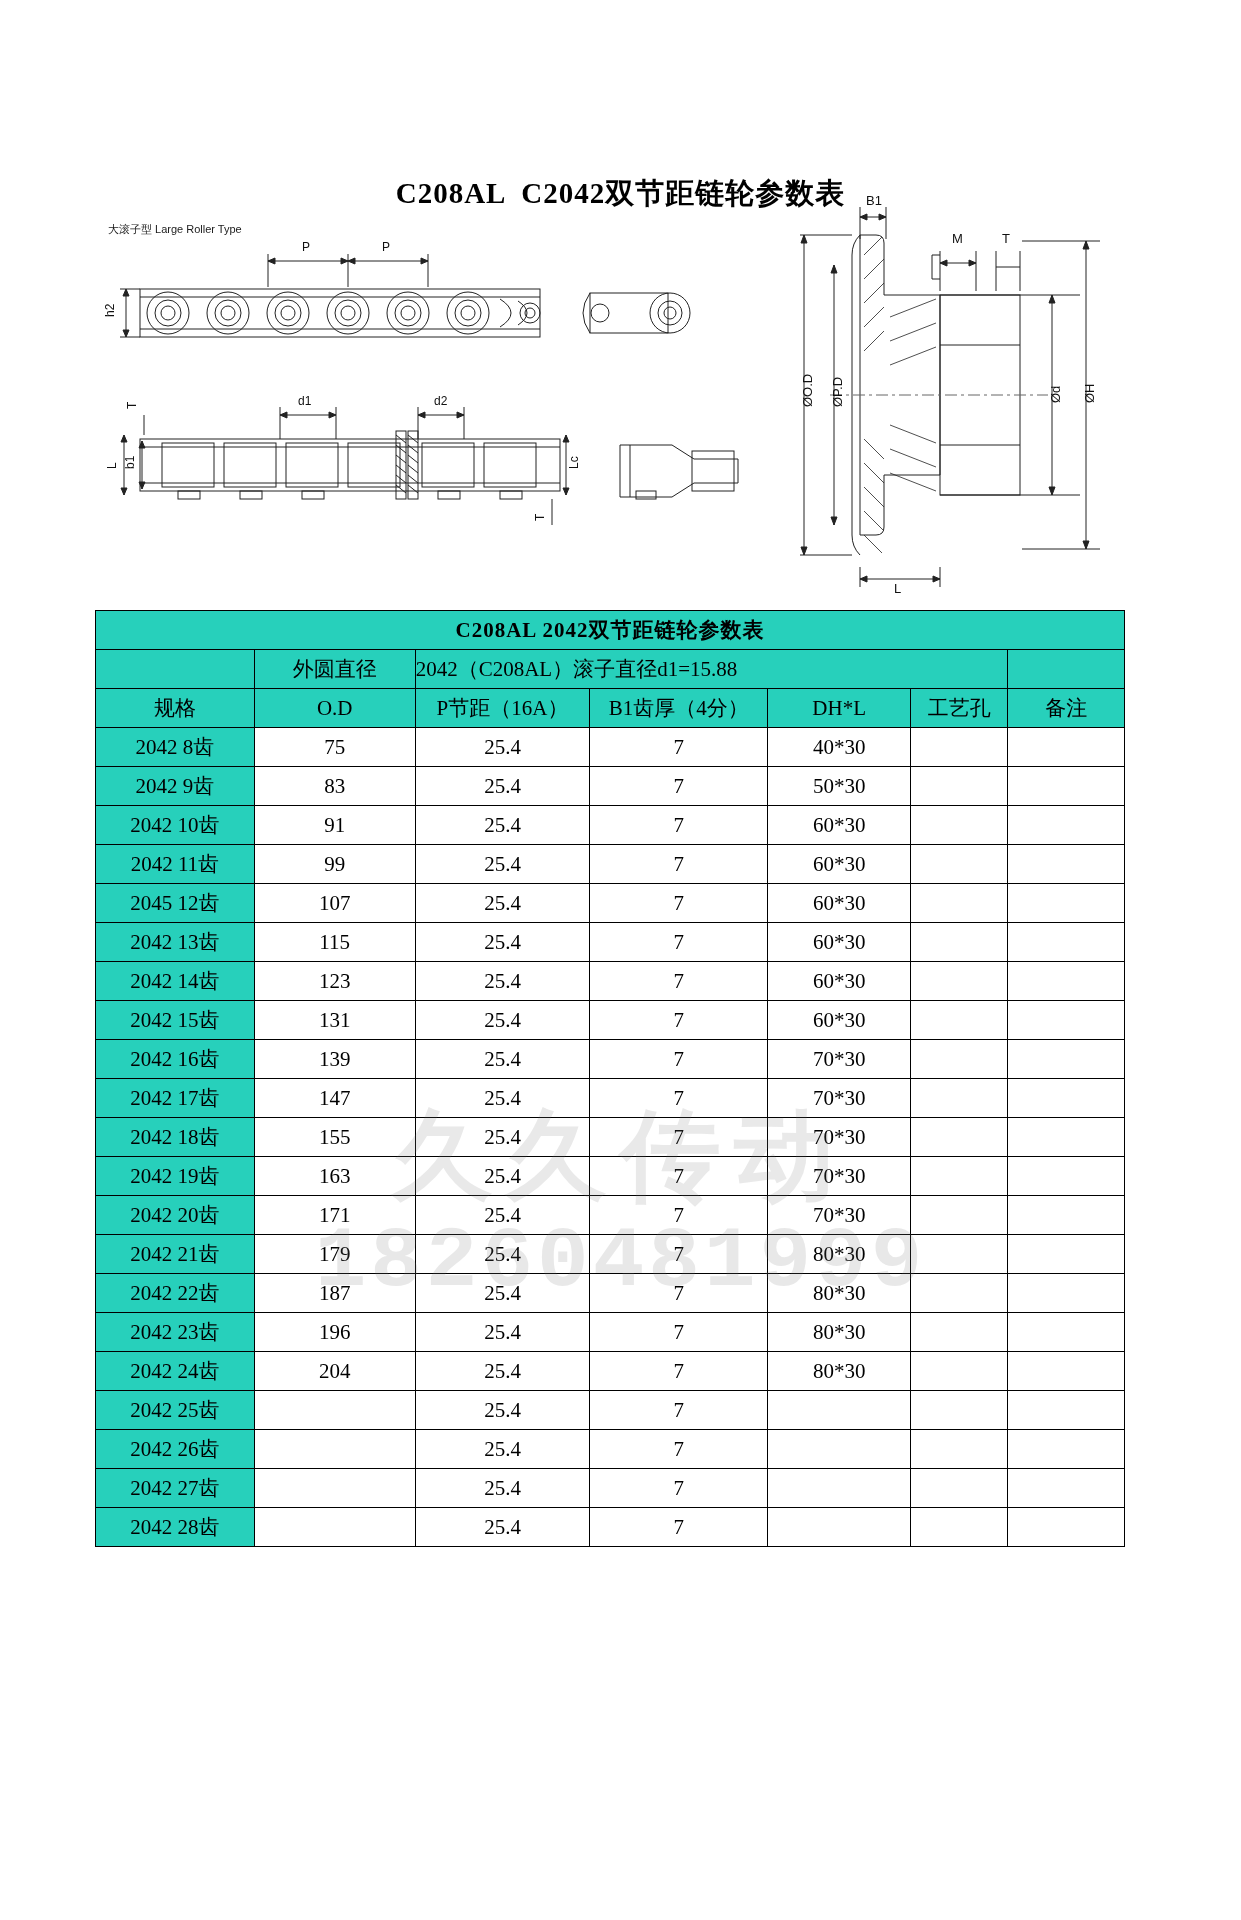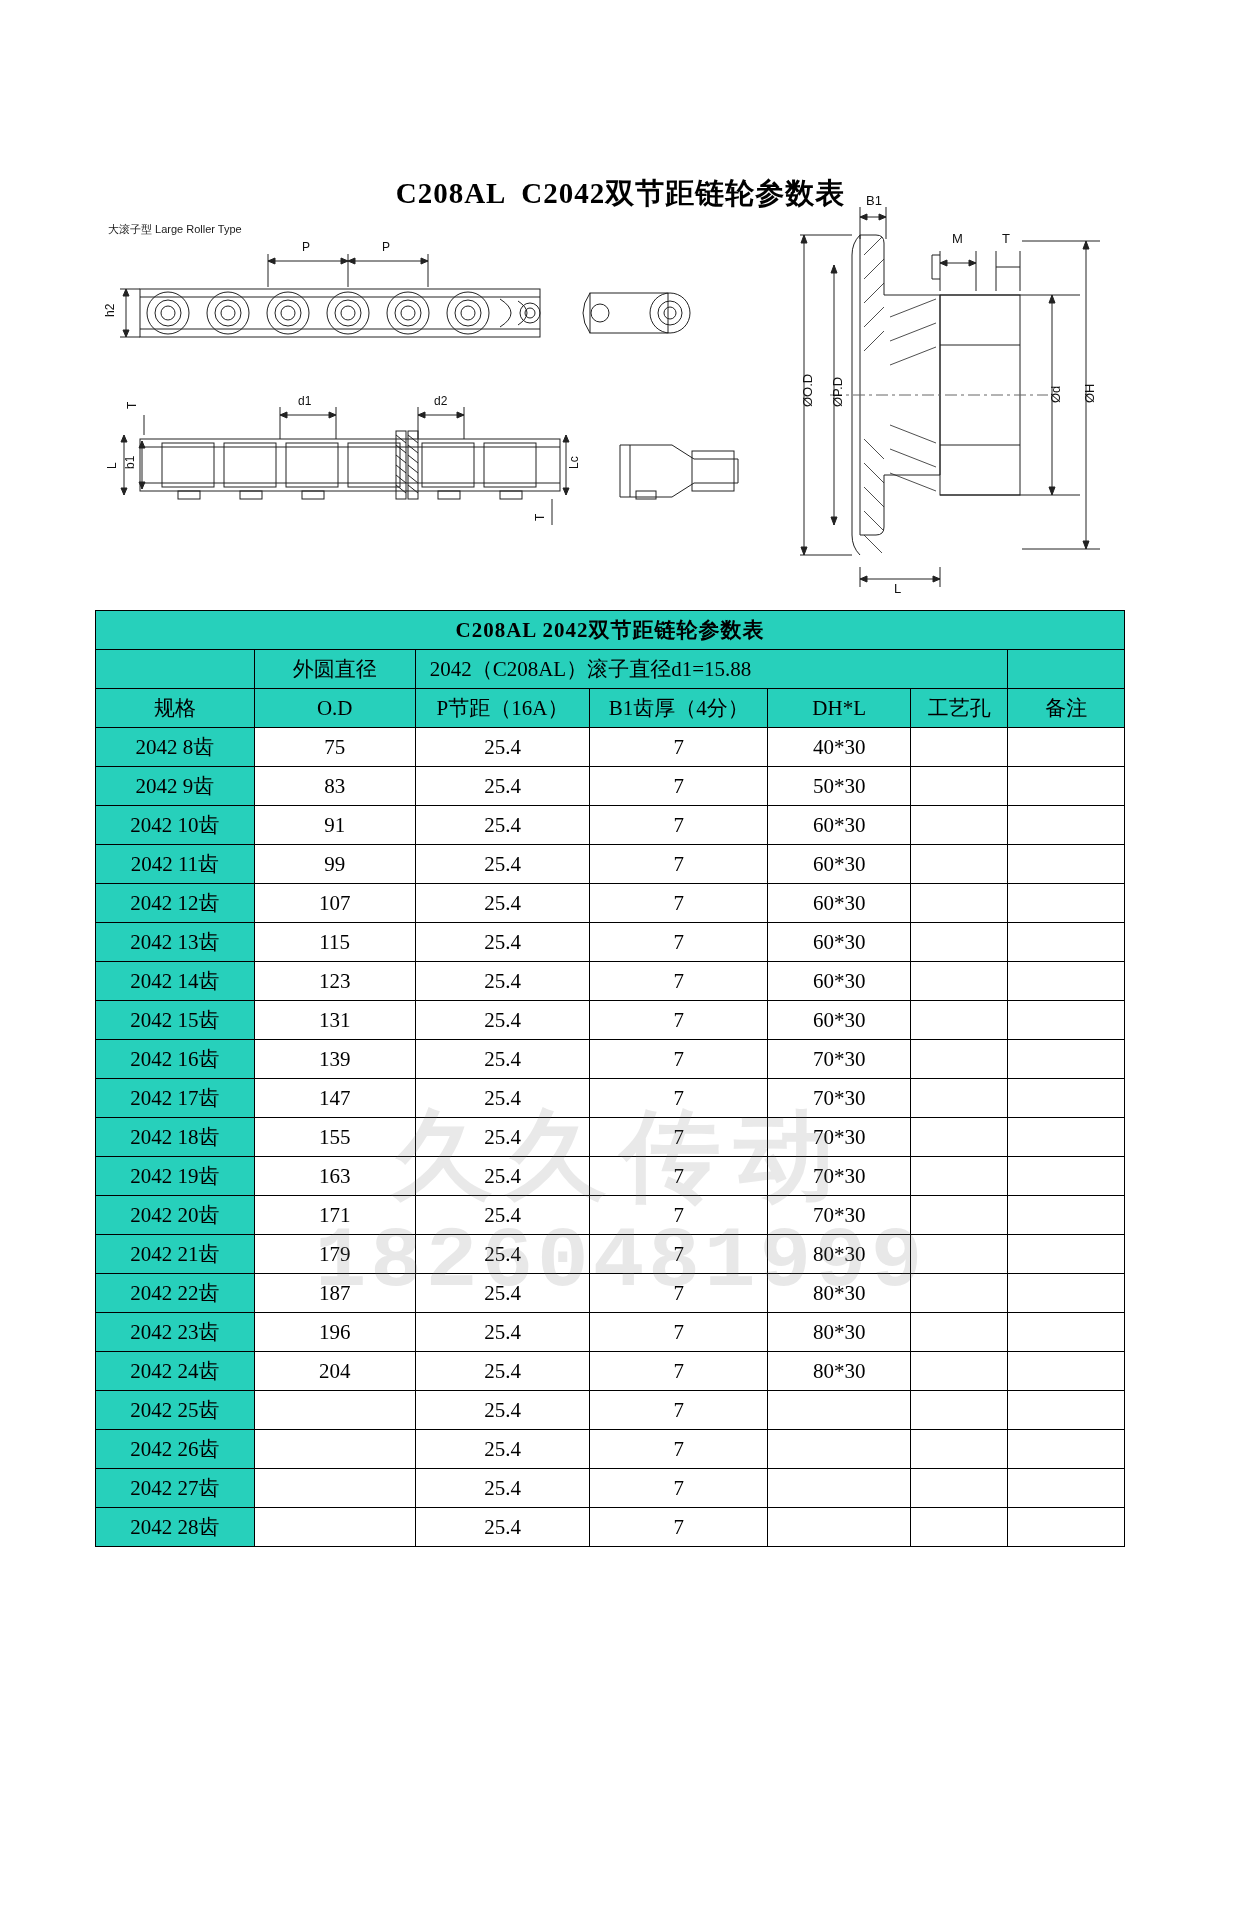--- a/index.html
+++ b/index.html
@@ -70,21 +70,21 @@
   }
   .teal{background:#27d0bb !important;}
   .cap-row td{
     background:#27d0bb !important;
     height:52px;
     font-weight:bold;
     font-size:23px;
     letter-spacing:1px;
   }
   .sub-row td{height:48px;font-size:21px;}
-  .sub-row td.left-al{text-align:left;padding-left:14px;}
+  .sub-row td.left-al{text-align:left;padding-left:0;}
   .hdr-row td{
     background:#27d0bb !important;
     height:46px;
     font-size:22px;
   }
   .c-spec{width:150px;}
   .c-od{width:152px;}
   .c-p{width:165px;}
   .c-b1{width:168px;}
   .c-dh{width:135px;}
@@ -442,21 +442,21 @@
           <tr>
             <td class="teal">2042  11齿</td>
             <td>99</td>
             <td>25.4</td>
             <td>7</td>
             <td>60*30</td>
             <td></td>
             <td></td>
           </tr>
           <tr>
-            <td class="teal">2042  12齿</td>
+            <td class="teal">2045  12齿</td>
             <td>107</td>
             <td>25.4</td>
             <td>7</td>
             <td>60*30</td>
             <td></td>
             <td></td>
           </tr>
           <tr>
             <td class="teal">2042  13齿</td>
             <td>115</td>

